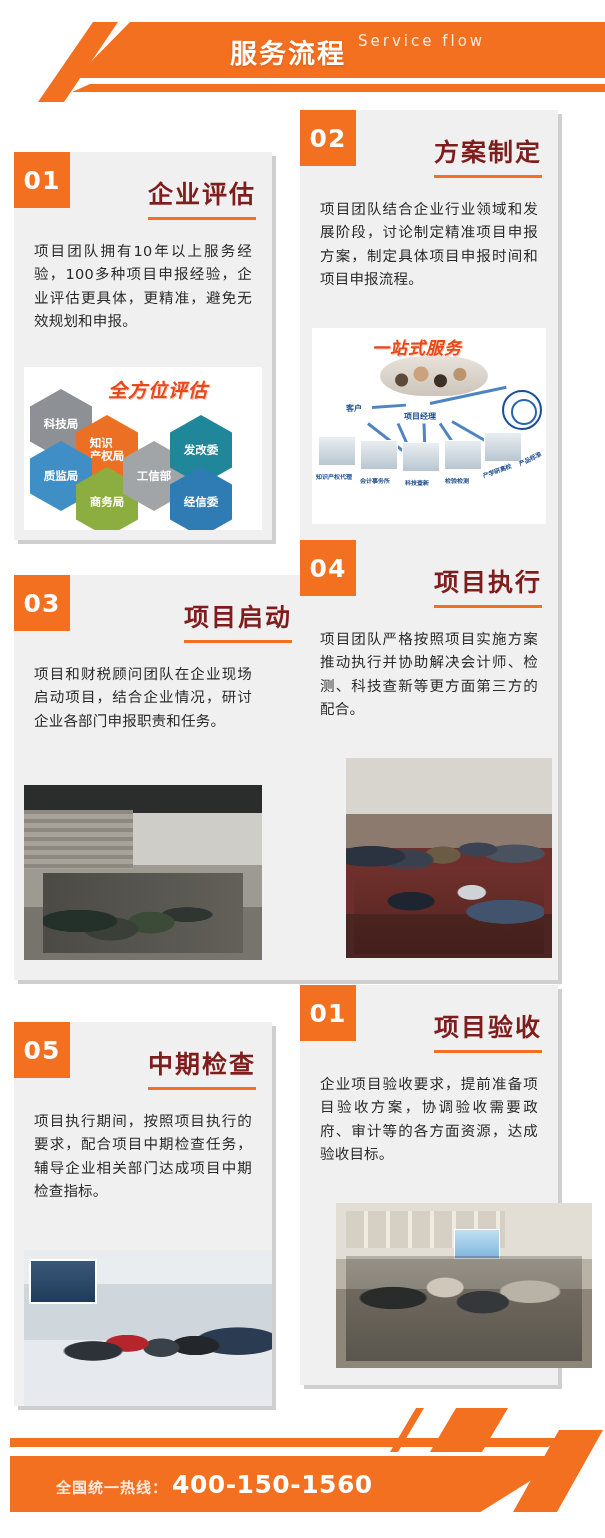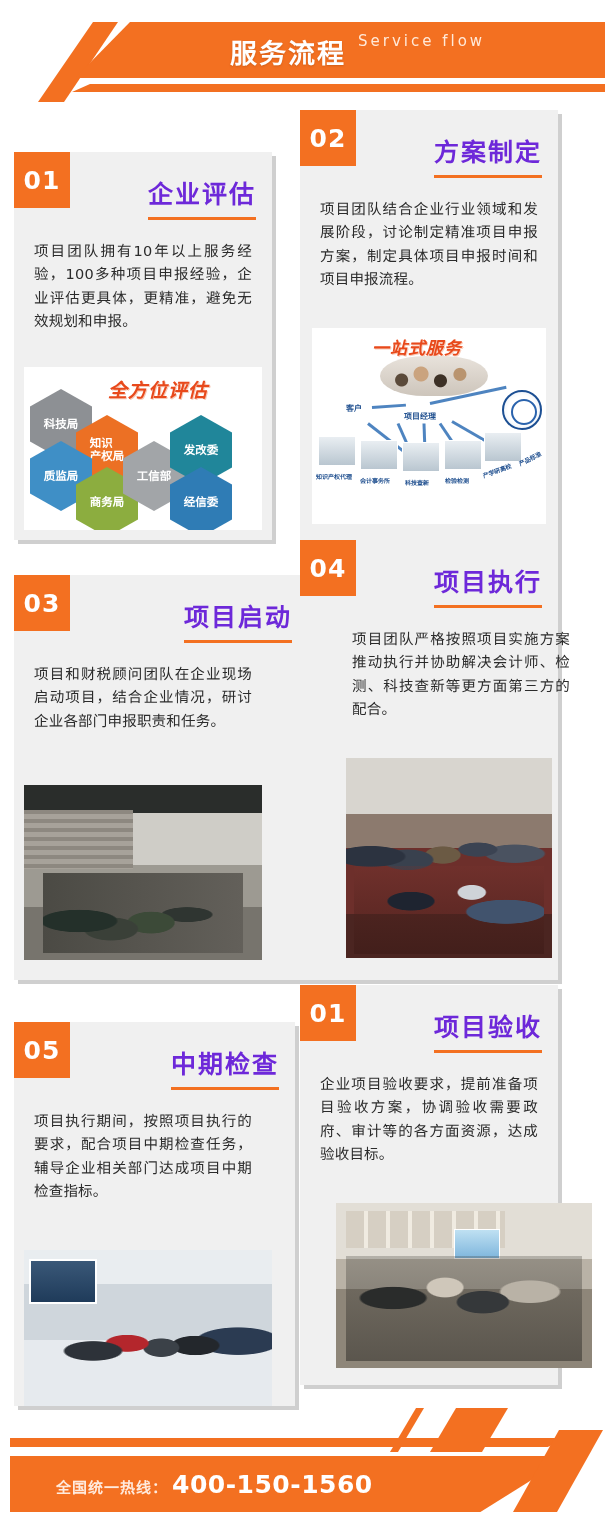--- a/index.html
+++ b/index.html
@@ -63,21 +63,21 @@
     width: 56px; height: 56px;
     background: #F37021;
     color: #ffffff;
     font-size: 25px; font-weight: bold;
     display: flex; align-items: center; justify-content: center;
     letter-spacing: 1px;
     z-index: 5;
   }
   .card-title {
     position: absolute; right: 16px;
-    font-size: 25px; font-weight: bold; color: #6d28d9;
+    font-size: 25px; font-weight: bold; color: #7f1d1d;
     letter-spacing: 2px;
     padding-bottom: 7px;
     border-bottom: 3px solid #F37021;
     white-space: nowrap;
   }
   .card-body {
     position: absolute;
     font-size: 14.5px; line-height: 1.62;
     color: #2b2b2b; letter-spacing: .2px;
     text-align: justify;
@@ -360,25 +360,25 @@
   <div class="card" style="left:14px; top:575px; width:294px; height:405px;">
     <div class="badge">03</div>
     <div class="card-title" style="top:22px;">项目启动</div>
     <div class="card-body" style="left:20px; top:88px; width:218px;">项目和财税顾问团队在企业现场启动项目，结合企业情况，研讨企业各部门申报职责和任务。</div>
     <div class="photo photo-meeting" style="left:10px; top:210px; width:238px; height:175px;"></div>
   </div>
 
   <div class="card" style="left:300px; top:540px; width:258px; height:440px;">
     <div class="badge">04</div>
     <div class="card-title" style="top:22px;">项目执行</div>
-    <div class="card-body" style="left:20px; top:88px; width:218px;margin-left:32px;">项目团队严格按照项目实施方案推动执行并协助解决会计师、检测、科技查新等更方面第三方的配合。</div>
+    <div class="card-body" style="left:20px; top:88px; width:218px;">项目团队严格按照项目实施方案推动执行并协助解决会计师、检测、科技查新等更方面第三方的配合。</div>
     <div class="photo photo-laptops" style="left:46px; top:218px; width:206px; height:200px;"></div>
   </div>
 
-  <div class="card" style="left:14px; top:1022px; width:281px; height:384px;">
+  <div class="card" style="left:14px; top:1022px; width:258px; height:384px;">
     <div class="badge">05</div>
     <div class="card-title" style="top:22px;">中期检查</div>
     <div class="card-body" style="left:20px; top:88px; width:218px;">项目执行期间，按照项目执行的要求，配合项目中期检查任务，辅导企业相关部门达成项目中期检查指标。</div>
     <div class="photo photo-tour" style="left:10px; top:228px; width:248px; height:156px;"></div>
   </div>
 
   <div class="card" style="left:300px; top:985px; width:258px; height:400px;">
     <div class="badge">01</div>
     <div class="card-title" style="top:22px;">项目验收</div>
     <div class="card-body" style="left:20px; top:88px; width:218px;">企业项目验收要求，提前准备项目验收方案，协调验收需要政府、审计等的各方面资源，达成验收目标。</div>

